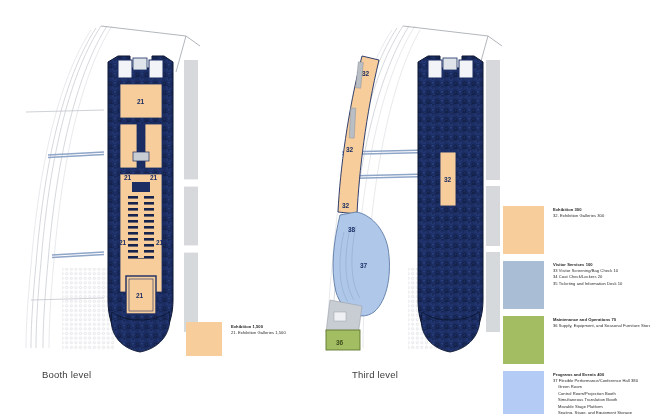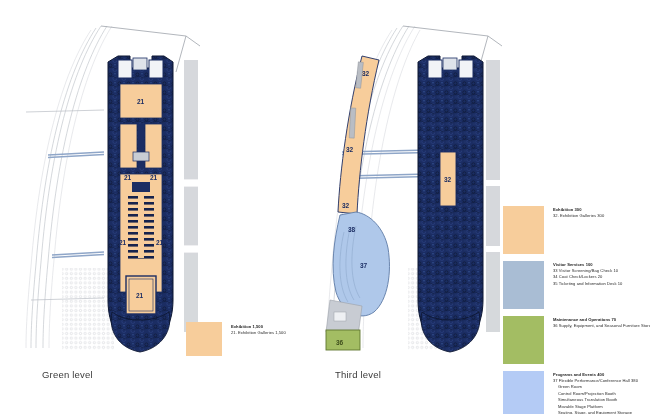--- a/index.html
+++ b/index.html
@@ -21,21 +21,21 @@
 
   
   .caption{
     position:absolute;
     font-size:9.5px;
     color:#3b3b3b;
     letter-spacing:.2px;
     white-space:nowrap;
   }
   #caption-second{left:42px;top:369px;}
-  #caption-third{left:335px;top:369px;text-align:center;}
+  #caption-third{left:352px;top:369px;text-align:center;}
 
   
   .inline-legend{
     position:absolute;
     left:186px;top:322px;
     display:flex;
     align-items:flex-start;
     gap:9px;
   }
   .inline-legend .swatch{
@@ -304,21 +304,21 @@
           <text x="144" y="182" fill="#1B2D63">32</text>
           <text x="48" y="232" fill="#1B2D63">38</text>
           <text x="60" y="268" fill="#1B2D63">37</text>
           <text x="36" y="345" fill="#3d4d1c">36</text>
         </g>
 
       </g>
     </svg>
   </div>
 
-  <div class="caption" id="caption-second">Green level</div>
+  <div class="caption" id="caption-second">Booth level</div>
   <div class="caption" id="caption-third">Third level</div>
 
   <div class="inline-legend">
     <div class="swatch" style="background:#F7CD9B;"></div>
     <div class="txt">
       <div class="lg-title">Exhibition 1,500</div>
       <div class="lg-line">21. Exhibition Galleries 1,500</div>
     </div>
   </div>
 

